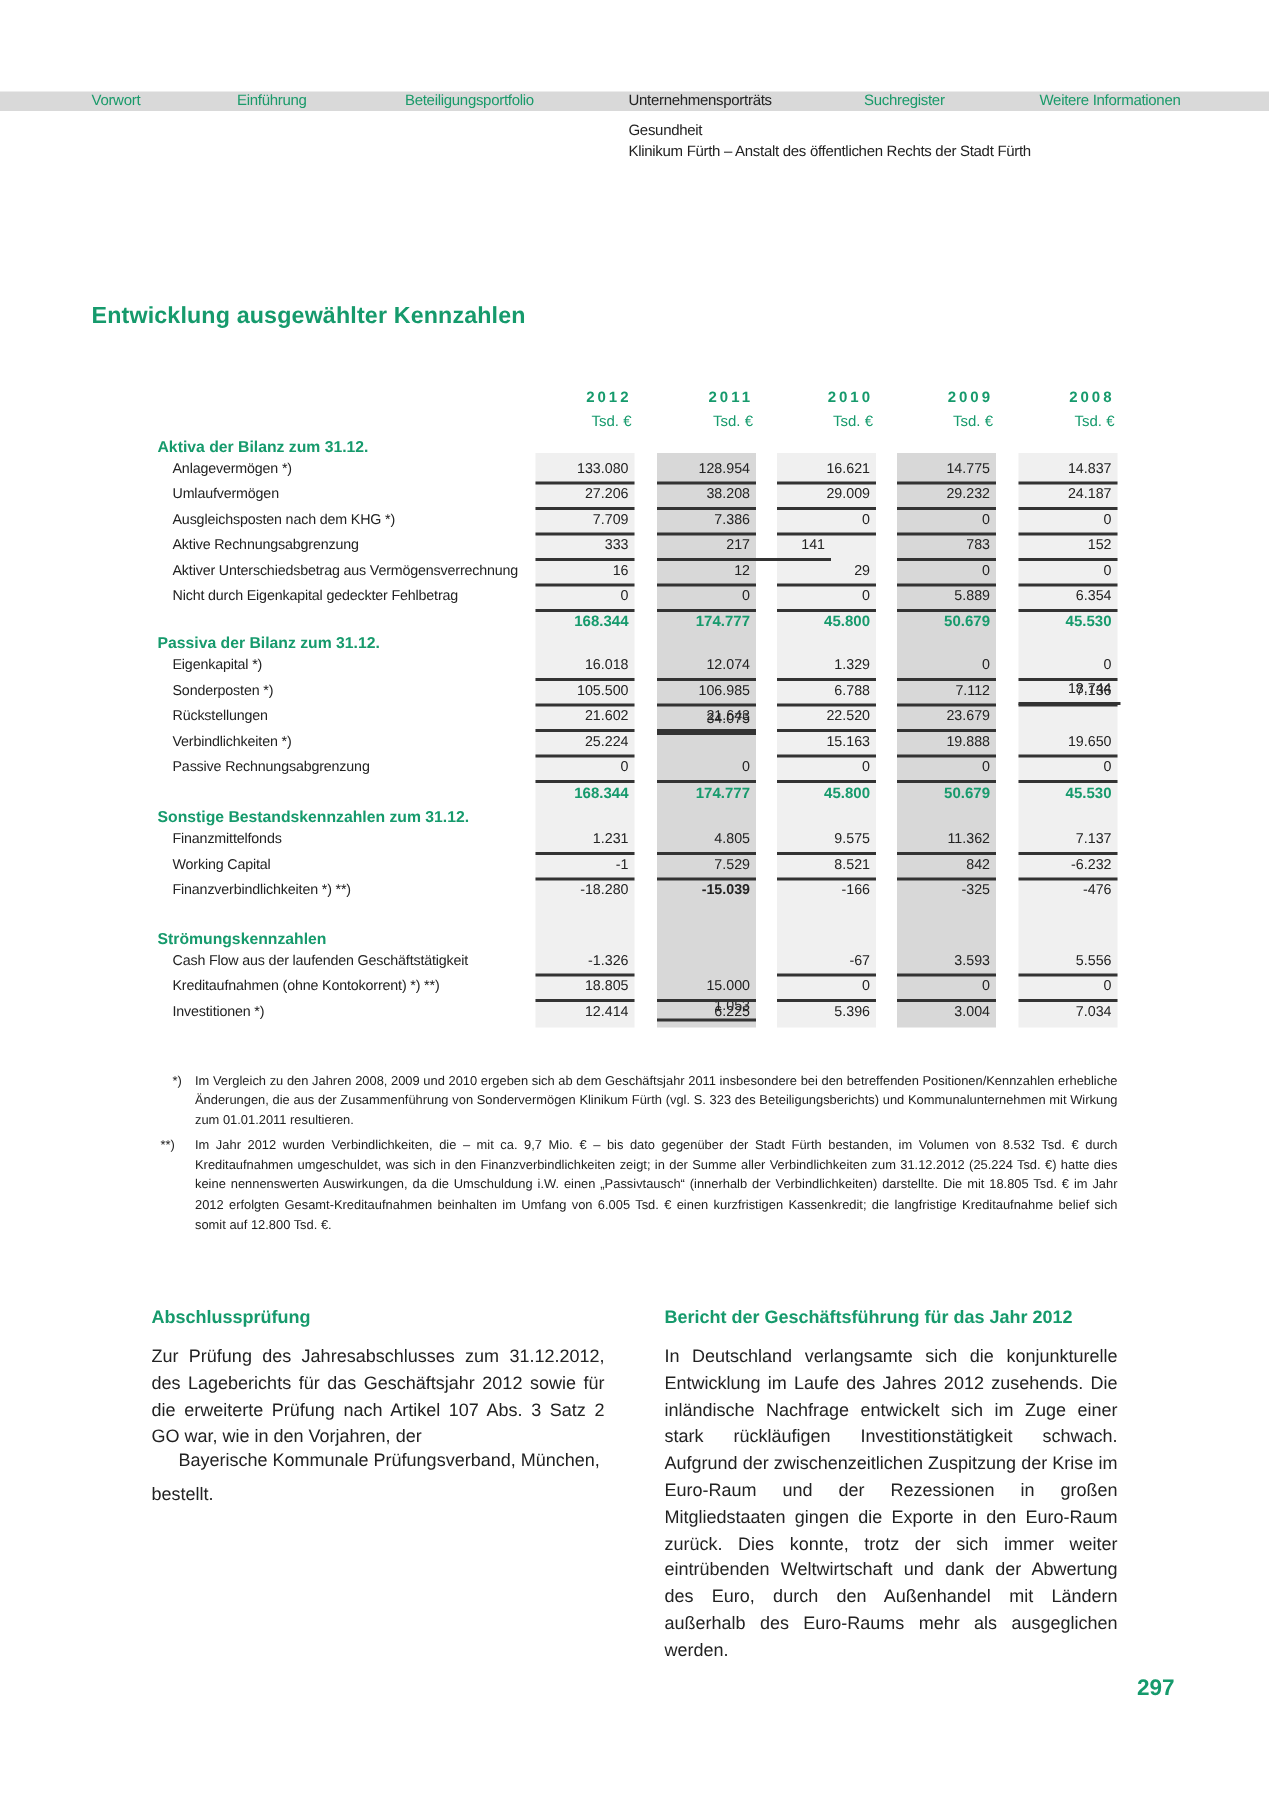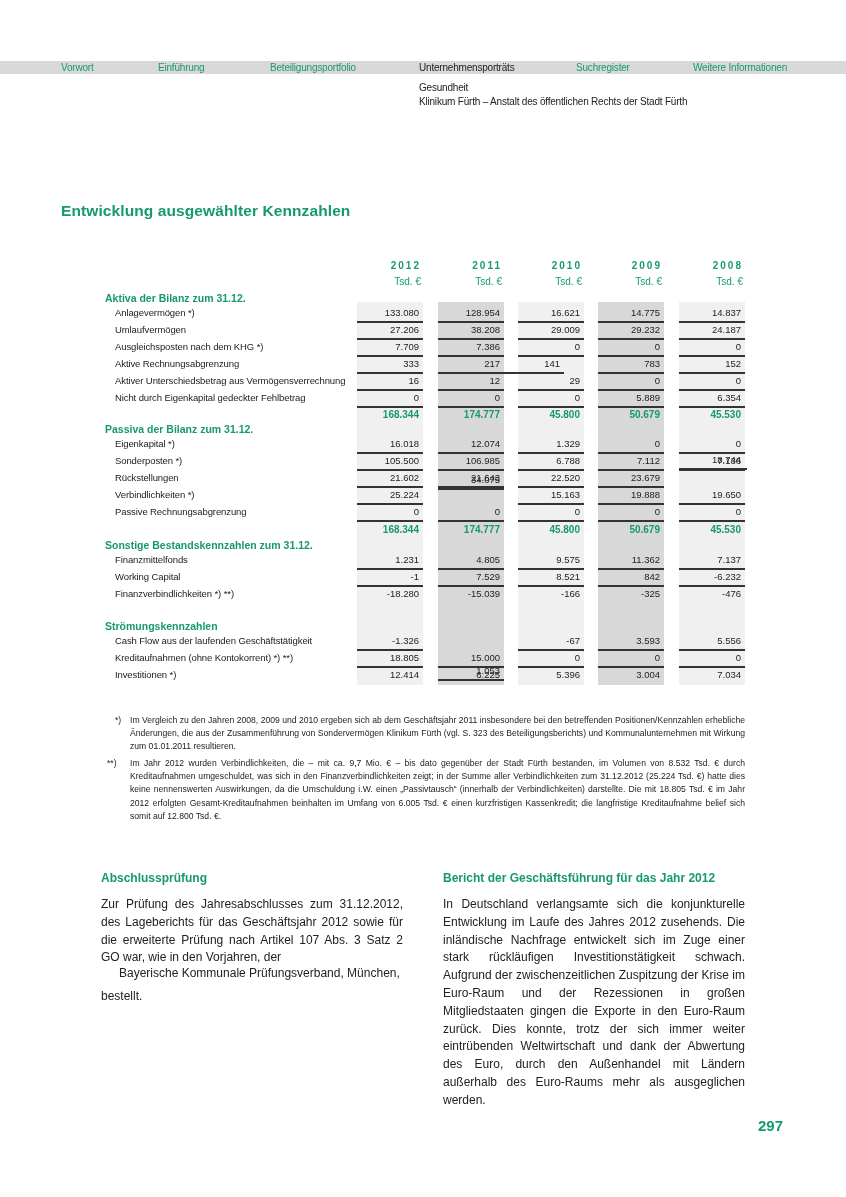--- a/index.html
+++ b/index.html
@@ -87,21 +87,21 @@
     <div class="cell underline" style="left: 679px; top: 321.9px; width: 62px; padding-right: 4px;">24.187</div>
     <div class="row-label" style="top: 340.8px;">Ausgleichsposten nach dem KHG *)</div>
     <div class="cell underline" style="left: 357px; top: 338.8px; width: 62px; padding-right: 4px;">7.709</div>
     <div class="cell underline" style="left: 438px; top: 338.8px; width: 62px; padding-right: 4px;">7.386</div>
     <div class="cell underline" style="left: 518px; top: 338.8px; width: 62px; padding-right: 4px;">0</div>
     <div class="cell underline" style="left: 598px; top: 338.8px; width: 62px; padding-right: 4px;">0</div>
     <div class="cell underline" style="left: 679px; top: 338.8px; width: 62px; padding-right: 4px;">0</div>
     <div class="row-label" style="top: 357.7px;">Aktive Rechnungsabgrenzung</div>
     <div class="cell underline" style="left: 357px; top: 355.7px; width: 62px; padding-right: 4px;">333</div>
     <div class="cell underline" style="left: 438px; top: 355.7px; width: 62px; padding-right: 4px;">217</div>
-    <div class="cell underline" style="left: 498px; top: 355.7px; width: 62px; padding-right: 4px;">141</div>
+    <div class="cell underline" style="left: 488px; top: 355.7px; width: 62px; padding-right: 4px;">141</div>
     <div class="cell underline" style="left: 598px; top: 355.7px; width: 62px; padding-right: 4px;">783</div>
     <div class="cell underline" style="left: 679px; top: 355.7px; width: 62px; padding-right: 4px;">152</div>
     <div class="row-label" style="top: 374.6px;">Aktiver Unterschiedsbetrag aus Vermögensverrechnung</div>
     <div class="cell underline" style="left: 357px; top: 372.6px; width: 62px; padding-right: 4px;">16</div>
     <div class="cell underline" style="left: 438px; top: 372.6px; width: 62px; padding-right: 4px;">12</div>
     <div class="cell underline" style="left: 518px; top: 372.6px; width: 62px; padding-right: 4px;">29</div>
     <div class="cell underline" style="left: 598px; top: 372.6px; width: 62px; padding-right: 4px;">0</div>
     <div class="cell underline" style="left: 679px; top: 372.6px; width: 62px; padding-right: 4px;">0</div>
     <div class="row-label" style="top: 391.5px;">Nicht durch Eigenkapital gedeckter Fehlbetrag</div>
     <div class="cell underline" style="left: 357px; top: 389.5px; width: 62px; padding-right: 4px;">0</div>
@@ -158,21 +158,21 @@
     <div class="cell underline" style="left: 598px; top: 552px; width: 62px; padding-right: 4px;">11.362</div>
     <div class="cell underline" style="left: 679px; top: 552px; width: 62px; padding-right: 4px;">7.137</div>
     <div class="row-label" style="top: 570.9px;">Working Capital</div>
     <div class="cell underline" style="left: 357px; top: 568.9px; width: 62px; padding-right: 4px;">-1</div>
     <div class="cell underline" style="left: 438px; top: 568.9px; width: 62px; padding-right: 4px;">7.529</div>
     <div class="cell underline" style="left: 518px; top: 568.9px; width: 62px; padding-right: 4px;">8.521</div>
     <div class="cell underline" style="left: 598px; top: 568.9px; width: 62px; padding-right: 4px;">842</div>
     <div class="cell underline" style="left: 679px; top: 568.9px; width: 62px; padding-right: 4px;">-6.232</div>
     <div class="row-label" style="top: 587.8px;">Finanzverbindlichkeiten *) **)</div>
     <div class="cell" style="left: 357px; top: 585.8px; width: 62px; padding-right: 4px;">-18.280</div>
-    <div class="cell" style="left: 438px; top: 585.8px; width: 62px; padding-right: 4px;">-15.039</div>
+    <div class="cell" style="left: 438px; top: 585.8px; width: 62px; padding-right: 4px; font-weight: bold;">-15.039</div>
     <div class="cell" style="left: 518px; top: 585.8px; width: 62px; padding-right: 4px;">-166</div>
     <div class="cell" style="left: 598px; top: 585.8px; width: 62px; padding-right: 4px;">-325</div>
     <div class="cell" style="left: 679px; top: 585.8px; width: 62px; padding-right: 4px;">-476</div>
     <div class="section-label" style="top: 620px;">Strömungskennzahlen</div>
     <div class="row-label" style="top: 635px;">Cash Flow aus der laufenden Geschäftstätigkeit</div>
     <div class="cell underline" style="left: 357px; top: 633px; width: 62px; padding-right: 4px;">-1.326</div>
     <div class="cell underline" style="left: 438px; top: 663px; width: 62px; padding-right: 4px;">1.053</div>
     <div class="cell underline" style="left: 518px; top: 633px; width: 62px; padding-right: 4px;">-67</div>
     <div class="cell underline" style="left: 598px; top: 633px; width: 62px; padding-right: 4px;">3.593</div>
     <div class="cell underline" style="left: 679px; top: 633px; width: 62px; padding-right: 4px;">5.556</div>

